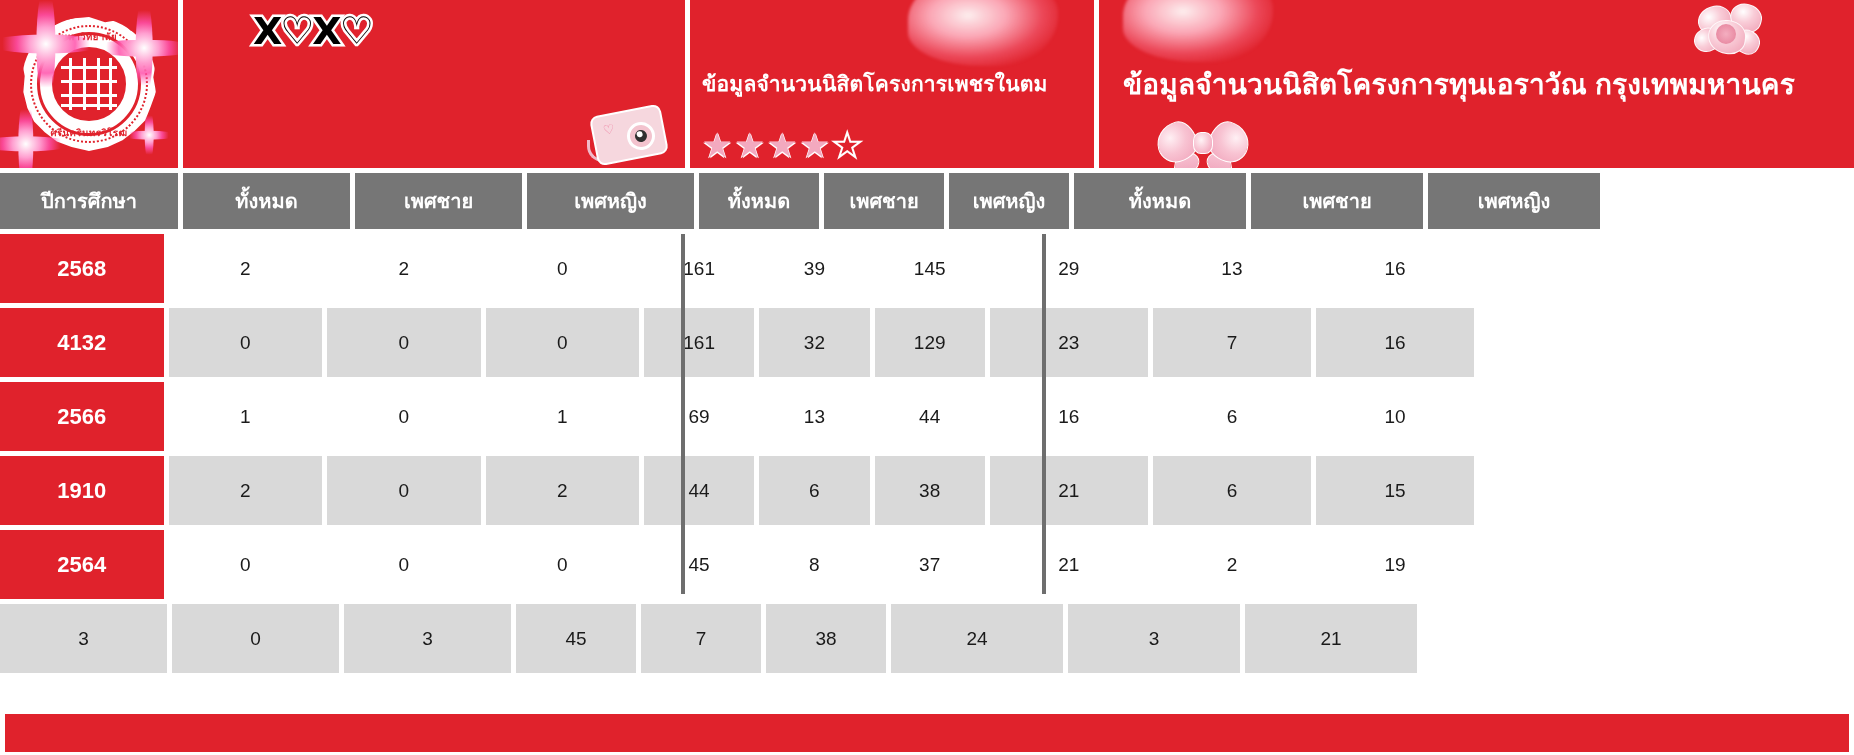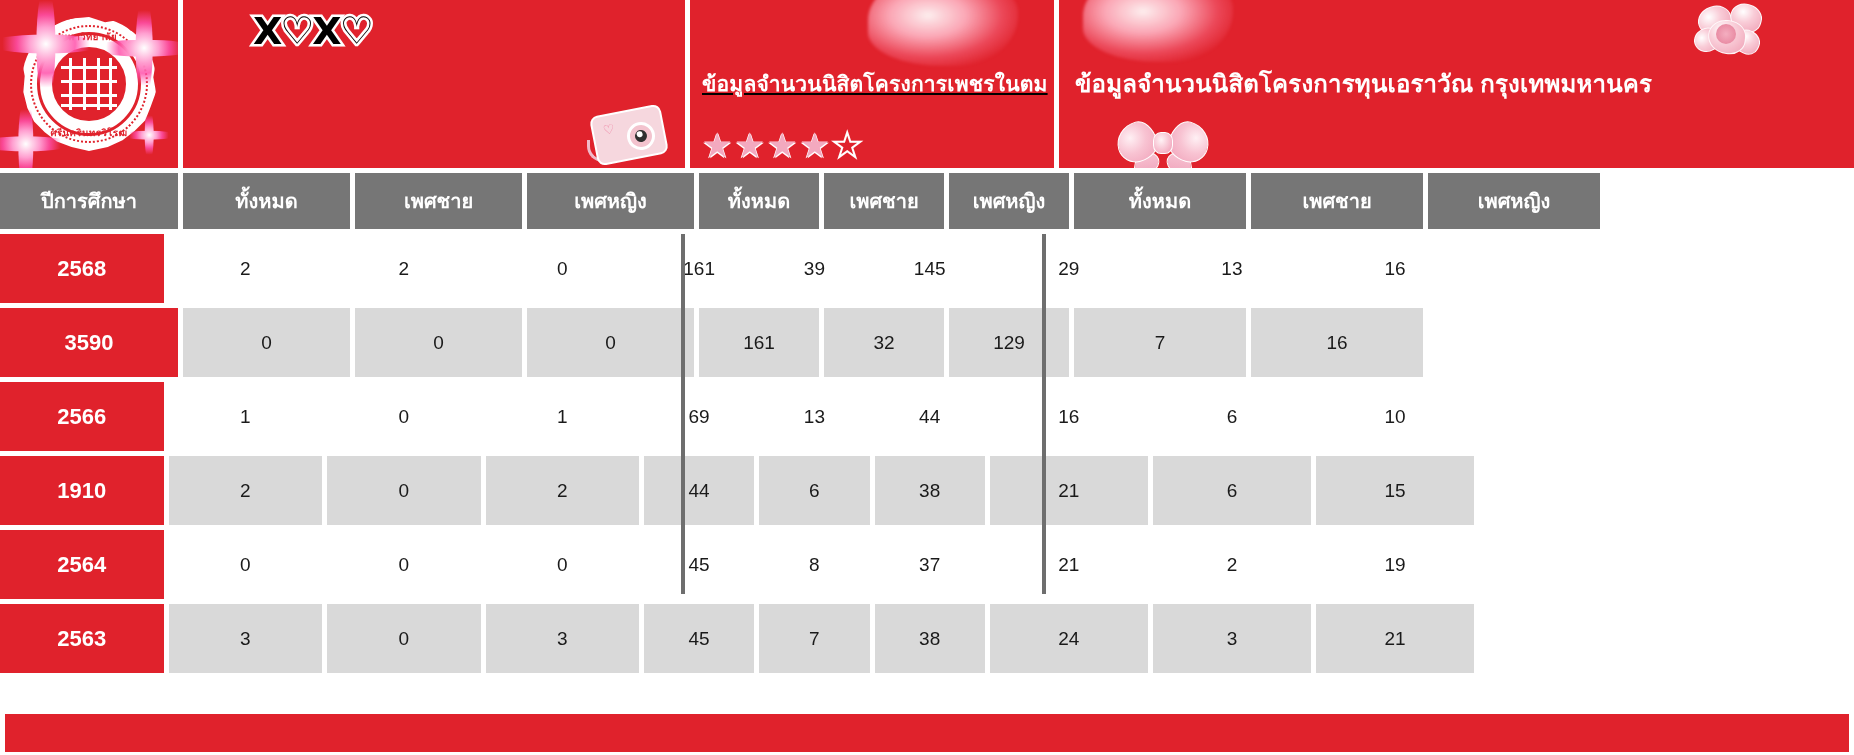--- a/index.html
+++ b/index.html
@@ -33,34 +33,34 @@
     display: flex; gap: var(--gap);
   }
   .banner-cell {
     background: var(--red);
     position: relative;
     overflow: hidden;
     display: flex; align-items: center;
   }
   .logo-cell { width: var(--logo-w); justify-content: center; }
   .bn1 { width: 502px; }
-  .bn2 { width: 364px; text-decoration: underline; }
+  .bn2 { width: 404px; }
   .bn3 { flex: 1; }
 
   .banner-title {
     color: #fff;
     font-weight: bold;
     font-size: 21px;
     line-height: 1.25;
     letter-spacing: .2px;
     padding: 0 10px 0 12px;
     position: relative; z-index: 4;
     white-space: nowrap;
   }
-  .bn3 .banner-title { font-size: 24px; padding-left: 16px; }
+  .bn3 .banner-title { font-size: 28px; padding-left: 24px; }
 
   
   .seal {
     position: relative; width: 134px; height: 134px;
     border-radius: 50%;
     display:flex; align-items:center; justify-content:center;
   }
   .seal .scallop {
     position:absolute; inset:0; border-radius:48%;
     background:#fff;
@@ -368,27 +368,28 @@
       <div class="dcell w1">0</div>
       <div class="dcell w2">161</div>
       <div class="dcell w2">39</div>
       <div class="dcell w2">145</div>
       <div class="dcell w3">29</div>
       <div class="dcell w3">13</div>
       <div class="dcell w3">16</div>
     </div>
 
     <div class="drow band">
-      <div class="year-cell">3590</div>
+      <div class="year-cell">4132</div>
       <div class="dcell w1">0</div>
       <div class="dcell w1">0</div>
       <div class="dcell w1">0</div>
       <div class="dcell w2">161</div>
       <div class="dcell w2">32</div>
       <div class="dcell w2">129</div>
+      <div class="dcell w3">23</div>
       <div class="dcell w3">7</div>
       <div class="dcell w3">16</div>
     </div>
 
     <div class="drow plain">
       <div class="year-cell">2566</div>
       <div class="dcell w1">1</div>
       <div class="dcell w1">0</div>
       <div class="dcell w1">1</div>
       <div class="dcell w2">69</div>
@@ -419,21 +420,20 @@
       <div class="dcell w1">0</div>
       <div class="dcell w2">45</div>
       <div class="dcell w2">8</div>
       <div class="dcell w2">37</div>
       <div class="dcell w3">21</div>
       <div class="dcell w3">2</div>
       <div class="dcell w3">19</div>
     </div>
 
     <div class="drow band">
-      <div class="year-cell">2563</div>
       <div class="dcell w1">3</div>
       <div class="dcell w1">0</div>
       <div class="dcell w1">3</div>
       <div class="dcell w2">45</div>
       <div class="dcell w2">7</div>
       <div class="dcell w2">38</div>
       <div class="dcell w3">24</div>
       <div class="dcell w3">3</div>
       <div class="dcell w3">21</div>
     </div>

